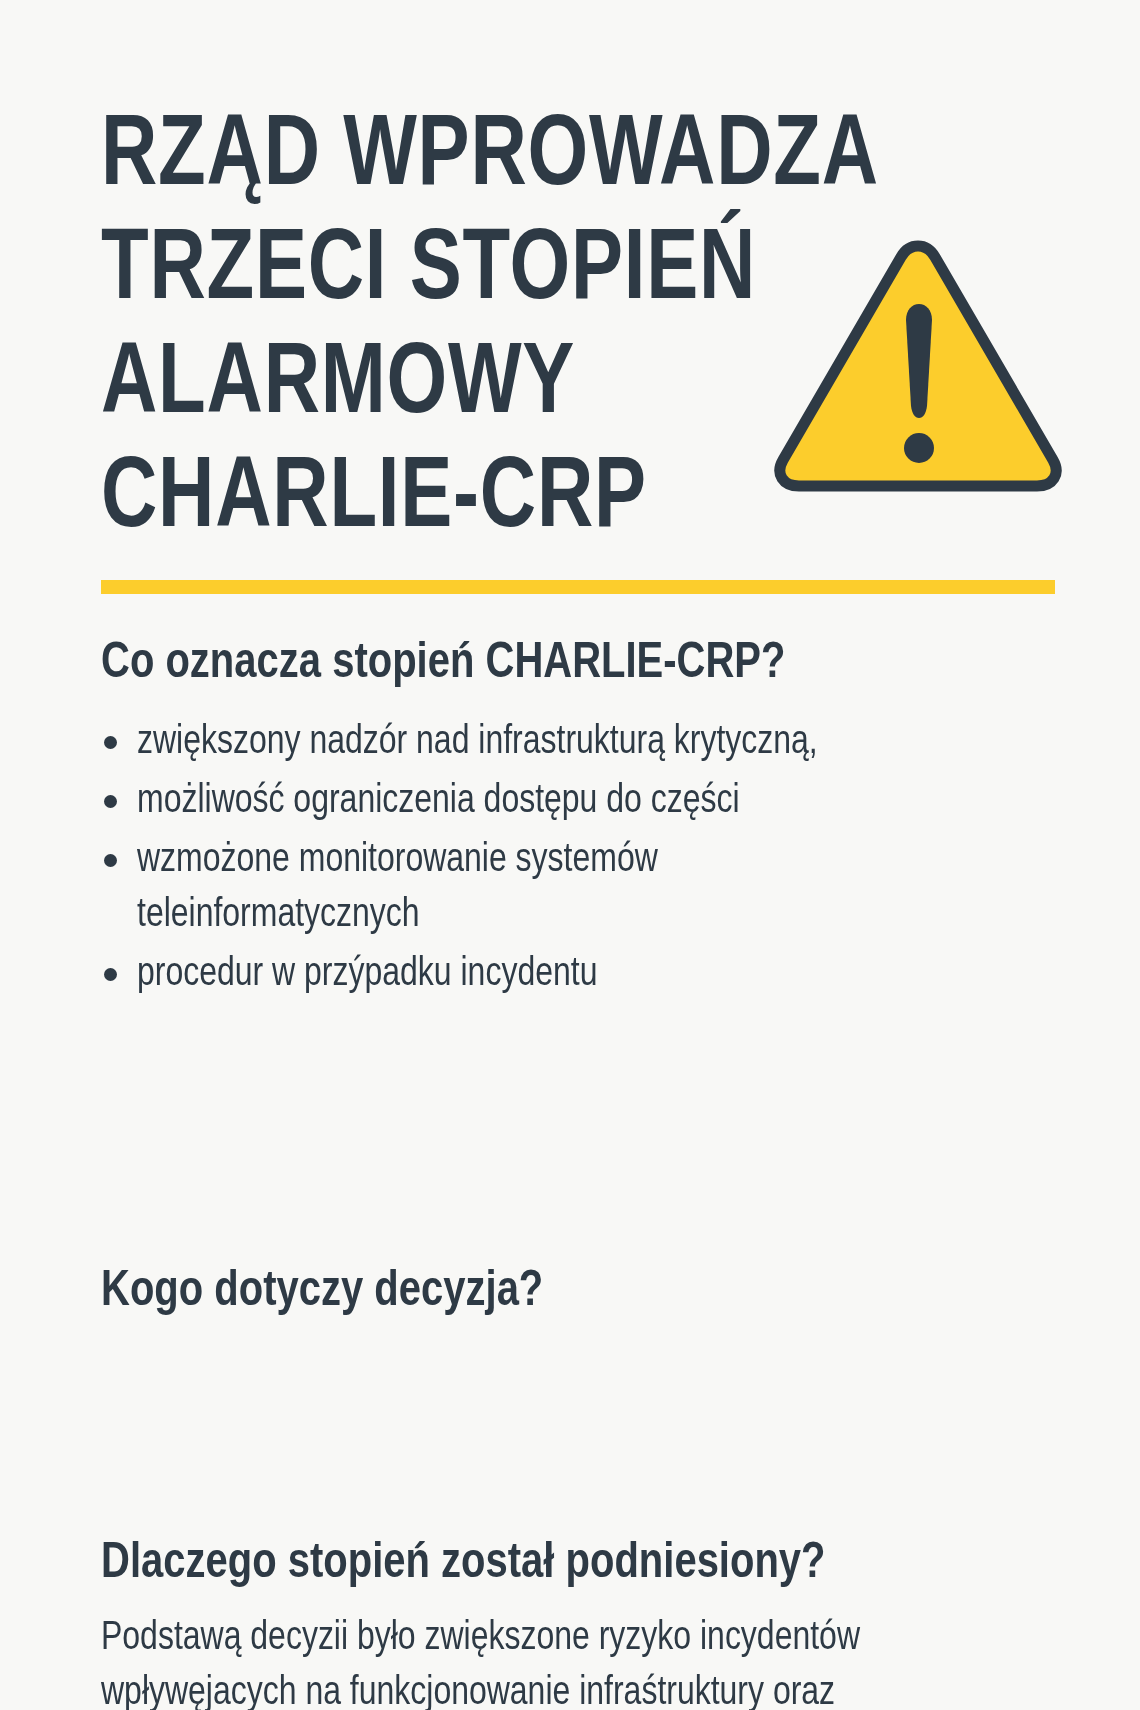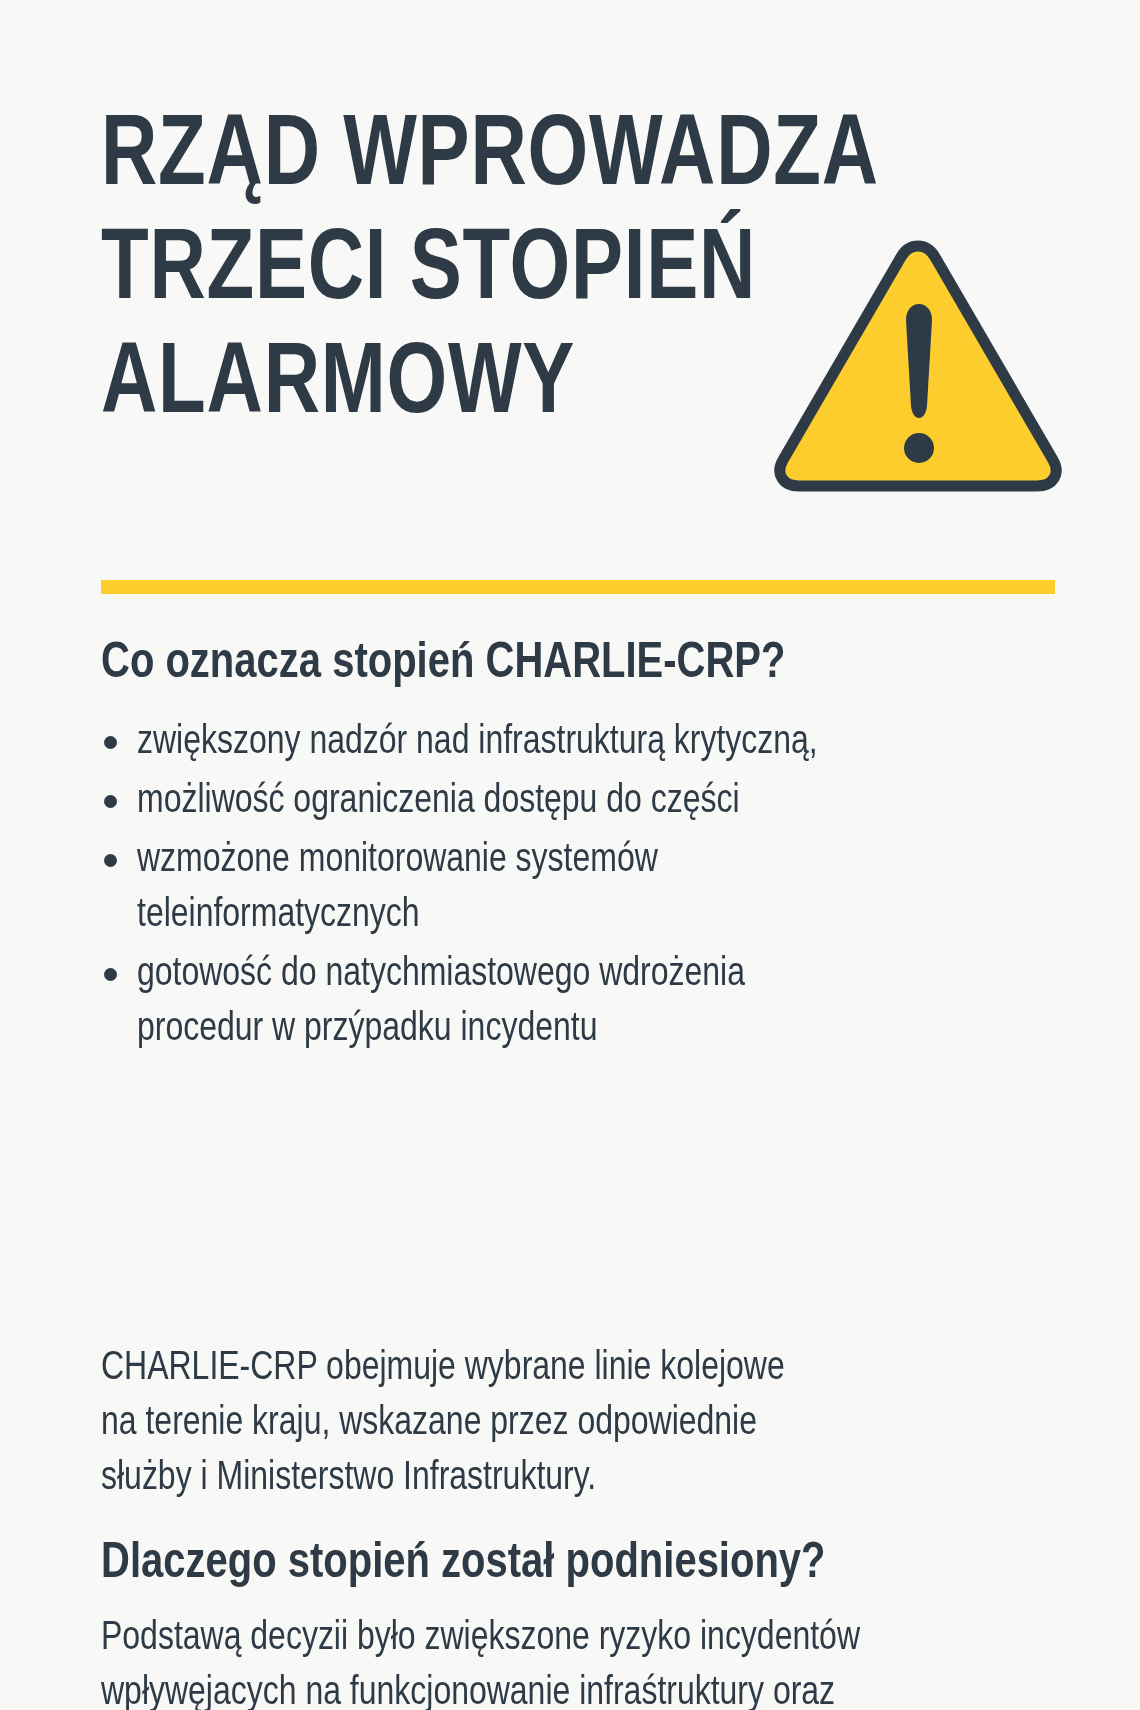--- a/index.html
+++ b/index.html
@@ -124,20 +124,21 @@
 </style>
 </head>
 <body>
 
 <div class="page">
 
   <h1 class="title">
     <span class="line"><span class="cond">RZĄD WPROWADZA</span></span>
     <span class="line"><span class="cond">TRZECI STOPIEŃ</span></span>
     <span class="line"><span class="cond">ALARMOWY</span></span>
+    <span class="line"><span class="cond">CHARLIE-CRP</span></span>
   </h1>
 
   <div class="warning">
     <svg width="288" height="258" viewBox="0 0 288 258" xmlns="http://www.w3.org/2000/svg">
       <path d="M144 10 C152 10 157 14 161 21 L279 224 C287 238 279 250 263 250 L25 250 C9 250 1 238 9 224 L127 21 C131 14 136 10 144 10 Z" fill="#fccd2c" stroke="#2e3a45" stroke-width="11" stroke-linejoin="round"></path>
       <path d="M132 84 C132 74 138 68 145 68 C152 68 158 74 158 84 L153 170 C152 178 149 182 145 182 C141 182 138 178 137 170 Z" fill="#2e3a45"></path>
       <circle cx="145" cy="212" r="15" fill="#2e3a45"></circle>
     </svg>
   </div>
 
@@ -154,31 +155,26 @@
       <span class="bullet"></span>
       <span class="ln"><span class="cond">możliwość ograniczenia dostępu do części</span></span>
     </li>
     <li>
       <span class="bullet"></span>
       <span class="ln"><span class="cond">wzmożone monitorowanie systemów</span></span>
       <span class="ln"><span class="cond">teleinformatycznych</span></span>
     </li>
     <li>
       <span class="bullet"></span>
-      <span class="ln"><span class="cond">gotowość do natychmiastowego wdrożenia</span></span>
       <span class="ln"><span class="cond">procedur w przýpadku incydentu</span></span>
     </li>
   </ul>
 
+  <h2 class="h2 h2-2"><span class="cond">Kogo dotyczy decyzja?</span></h2>
 
-  <p class="para para-1">
-    <span class="ln"><span class="cond">CHARLIE-CRP obejmuje wybrane linie kolejowe</span></span>
-    <span class="ln"><span class="cond">na terenie kraju, wskazane przez odpowiednie</span></span>
-    <span class="ln"><span class="cond">służby i Ministerstwo Infrastruktury.</span></span>
-  </p>
 
   <h2 class="h2 h2-3"><span class="cond">Dlaczego stopień został podniesiony?</span></h2>
 
   <p class="para para-2">
     <span class="ln"><span class="cond">Podstawą decyzii było zwiększone ryzyko incydentów</span></span>
     <span class="ln"><span class="cond">wpływęjacych na funkcjonowanie infraśtruktury oraz</span></span>
   </p>
 
 </div>
 

